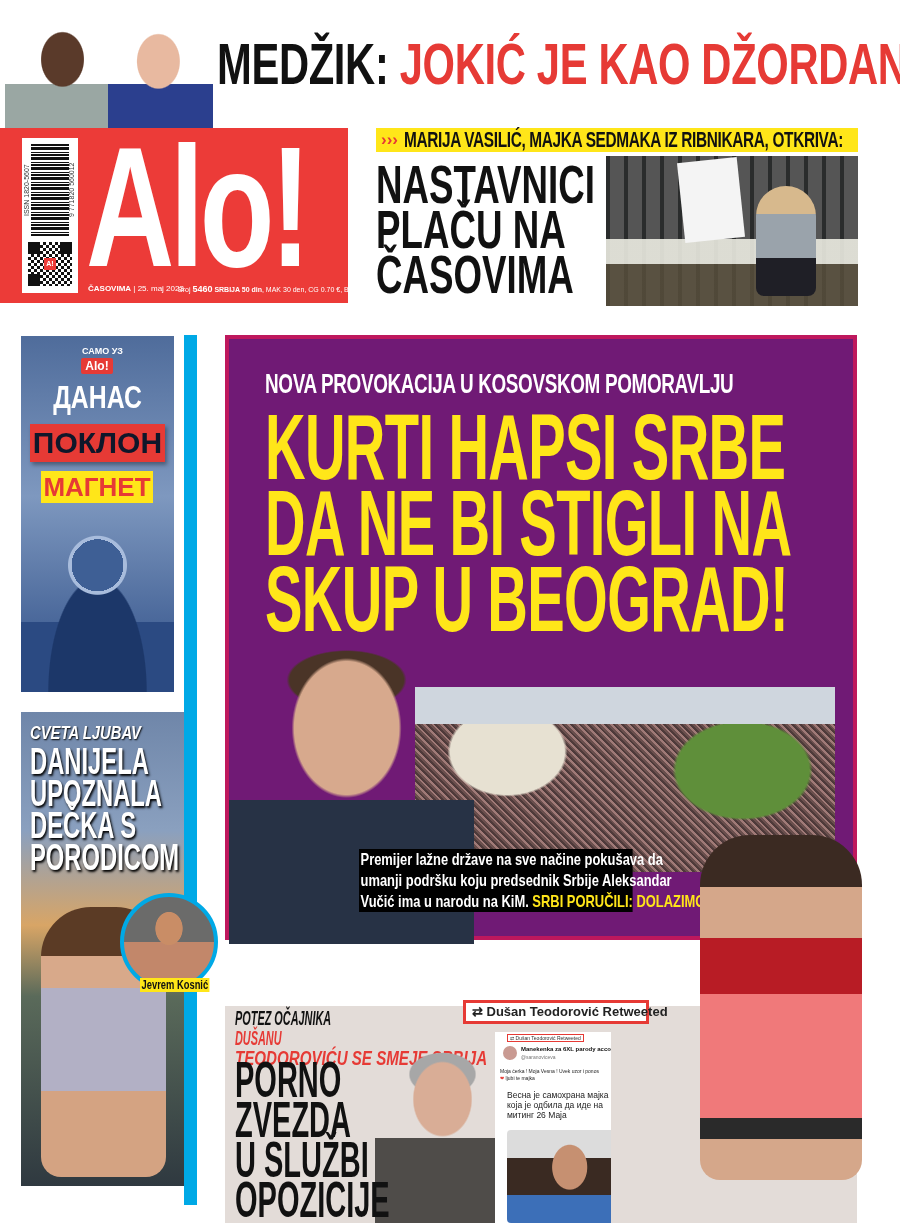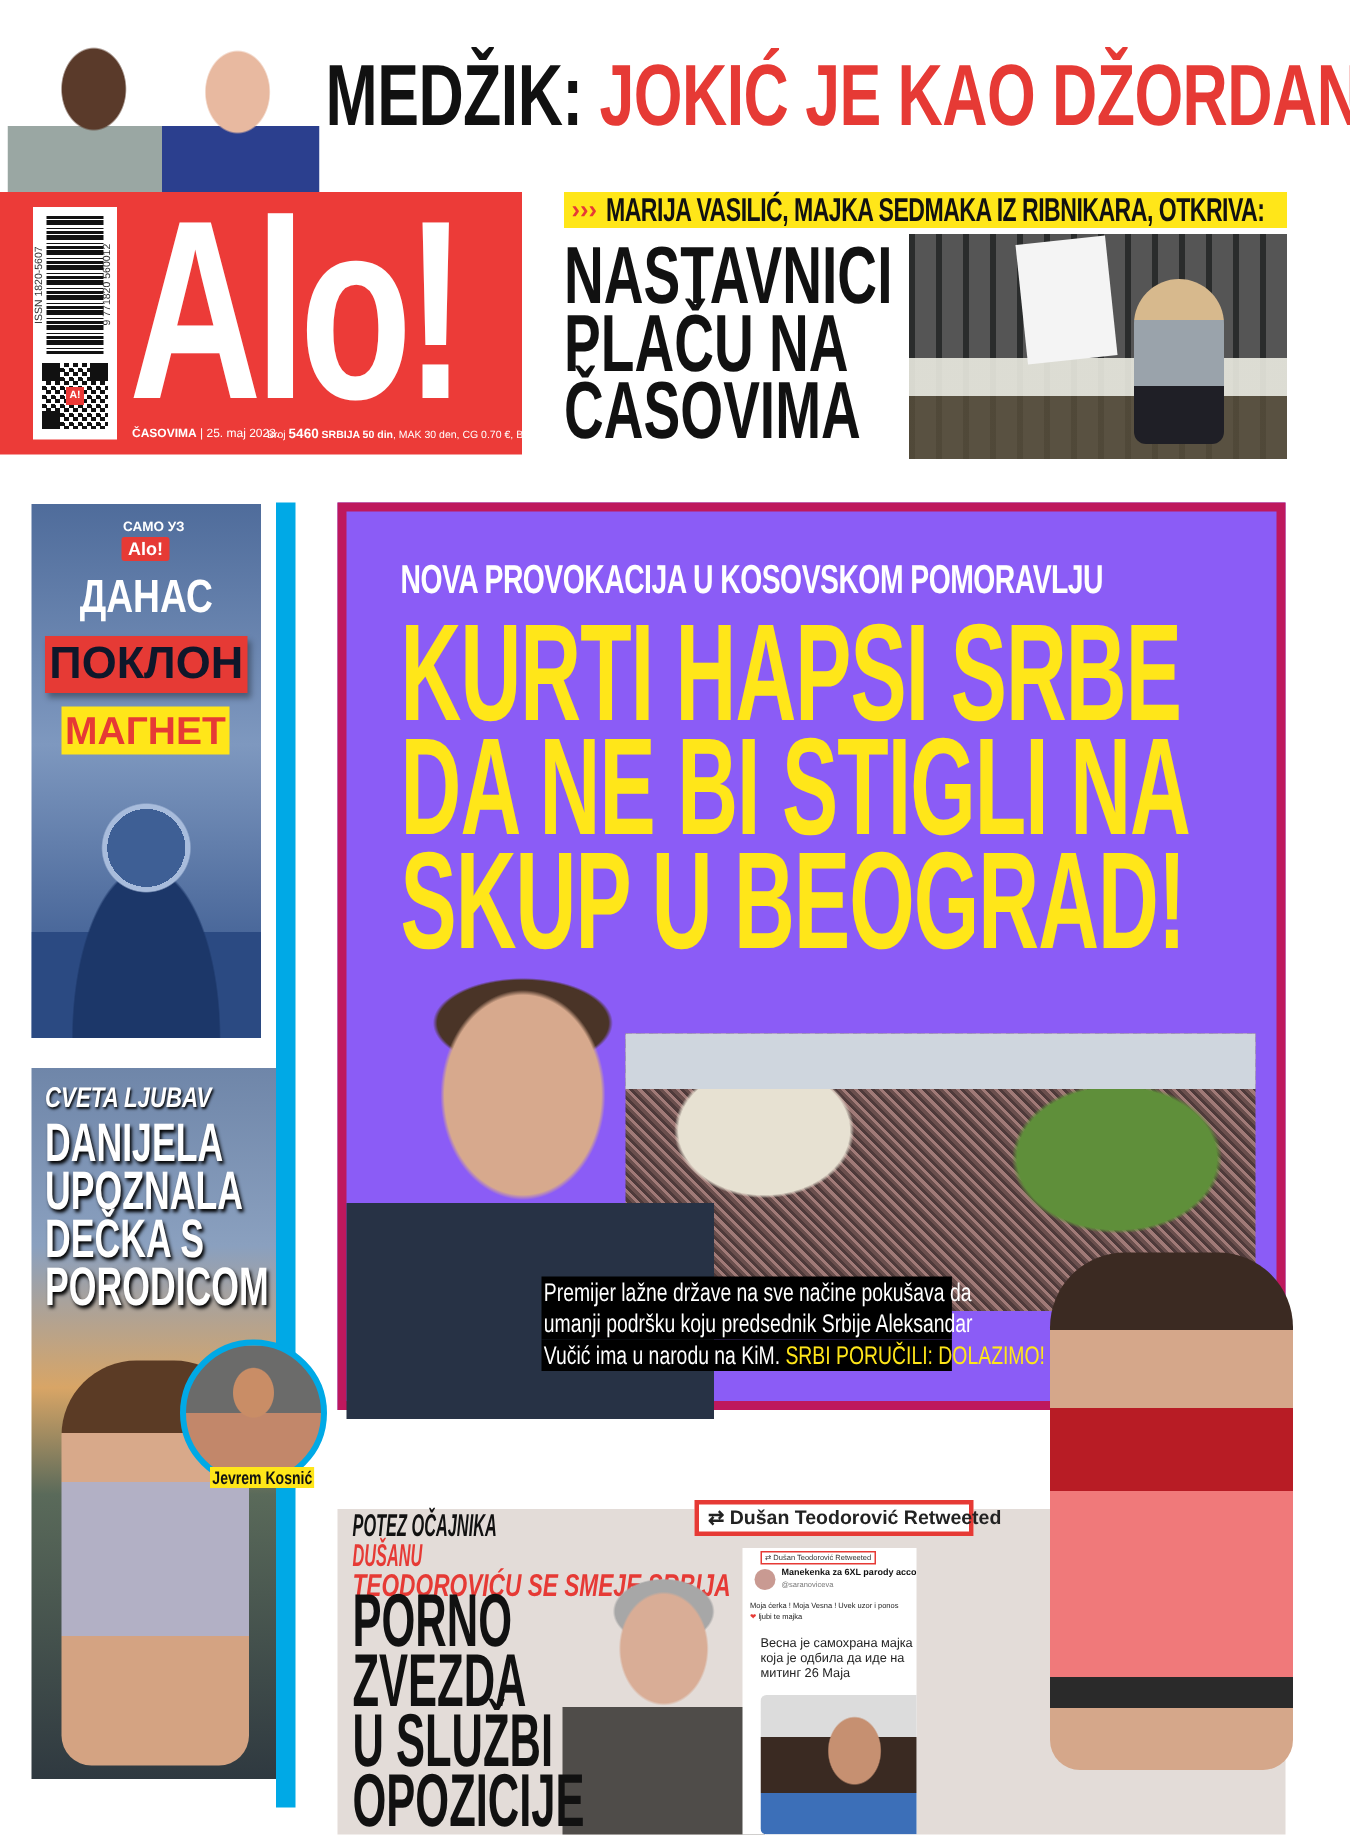--- a/index.html
+++ b/index.html
@@ -78,36 +78,36 @@
     #danijela-card .kicker { position: absolute; left: 9px; top: 10px; font-size: 19px; font-style: italic; font-weight: bold; color: #fff; transform: scaleX(0.78); transform-origin: left top; white-space: nowrap; text-shadow: 1px 1px 2px #000; }
     #danijela-card .head { position: absolute; left: 9px; top: 34px; }
     #danijela-card .head span { display: block; font-size: 36px; line-height: 32px; font-weight: bold; color: #fff; transform: scaleX(0.66); transform-origin: left top; white-space: nowrap; text-shadow: 2px 2px 3px #000; }
     #danijela-figure { position: absolute; left: 20px; top: 195px; width: 125px; height: 270px; border-radius: 50px 50px 20px 20px;
       background: linear-gradient(180deg, #5b3b25 0 18%, #d8a98a 18% 30%, #b2b0c5 30% 68%, #d4a382 68% 100%); }
     #jevrem-circle { position: absolute; left: 120px; top: 893px; width: 98px; height: 98px; border-radius: 50%; border: 4px solid #00a9e6; overflow: hidden;
       background: radial-gradient(ellipse 14px 17px at 50% 35%, #c98d66 0 95%, transparent 100%), linear-gradient(180deg, #6b6b6a 0 50%, #c2876a 50% 100%); }
     #jevrem-label { position: absolute; left: 140px; top: 978px; background: #ffe619; color: #111; font-size: 12px; font-weight: bold; padding: 0 2px; transform: scaleX(0.78); transform-origin: left top; white-space: nowrap; }
 
     
-    #main-story { position: absolute; left: 225px; top: 335px; width: 632px; height: 605px; background: #8b5cf6; border: 6px solid #be185d; }
+    #main-story { position: absolute; left: 225px; top: 335px; width: 632px; height: 605px; background: #701a75; border: 4px solid #be185d; }
     #main-kicker { position: absolute; left: 36px; top: 30px; font-size: 27px; line-height: 30px; color: #fff; transform: scaleX(0.70); }
     #main-headline { position: absolute; left: 36px; top: 70px; }
     #main-headline .line { display: block; font-size: 92px; line-height: 76px; color: #ffe619; font-weight: bold; transform: scaleX(0.61); transform-origin: left top; white-space: nowrap; letter-spacing: -1px; }
     #crowd-photo { left: 186px; top: 348px; width: 420px; height: 185px;
       background:
         linear-gradient(180deg, #cfd6de 0 20%, transparent 20%),
         radial-gradient(ellipse 60px 45px at 22% 35%, #e7e1d2 0 95%, transparent 100%),
         radial-gradient(ellipse 70px 50px at 78% 45%, #5f8f3a 0 95%, transparent 100%),
         repeating-linear-gradient(45deg, #6a4f4d 0 2px, #a07a77 2px 4px, #4e3a3a 4px 6px); }
     #kurti-photo { left: 0; top: 305px; width: 245px; height: 300px;
       background:
         radial-gradient(ellipse 55px 70px at 48% 28%, #d7a98d 0 95%, transparent 100%),
         radial-gradient(ellipse 60px 30px at 48% 12%, #4a3427 0 95%, transparent 100%),
         linear-gradient(180deg, transparent 0 52%, #273245 52% 100%); }
-    #main-caption { position: absolute; left: 130px; top: 510px; width: 360px; font-size: 17px; line-height: 21px; color: #fff; font-weight: normal; }
+    #main-caption { position: absolute; left: 130px; top: 510px; width: 360px; font-size: 17px; line-height: 21px; color: #fff; font-weight: bold; }
     #main-caption .cap-line { display: block; background: #000; transform: scaleX(0.76); transform-origin: left top; white-space: nowrap; padding: 0 2px; }
     #main-caption .yellow { color: #ffe619; }
 
     
     #bottom-story { position: absolute; left: 225px; top: 965px; width: 632px; height: 217px; background: #e3dcd8; margin-top: 41px; }
     #bottom-kicker { position: absolute; left: 10px; top: 2px; }
     #bottom-kicker span { display: block; font-size: 21px; line-height: 20px; font-style: italic; font-weight: bold; transform: scaleX(0.72); transform-origin: left top; white-space: nowrap; }
     #bottom-kicker .k1 .dark { color: #111; }
     #bottom-kicker .red { color: #e63a35; }
     #bottom-headline { position: absolute; left: 10px; top: 54px; }

